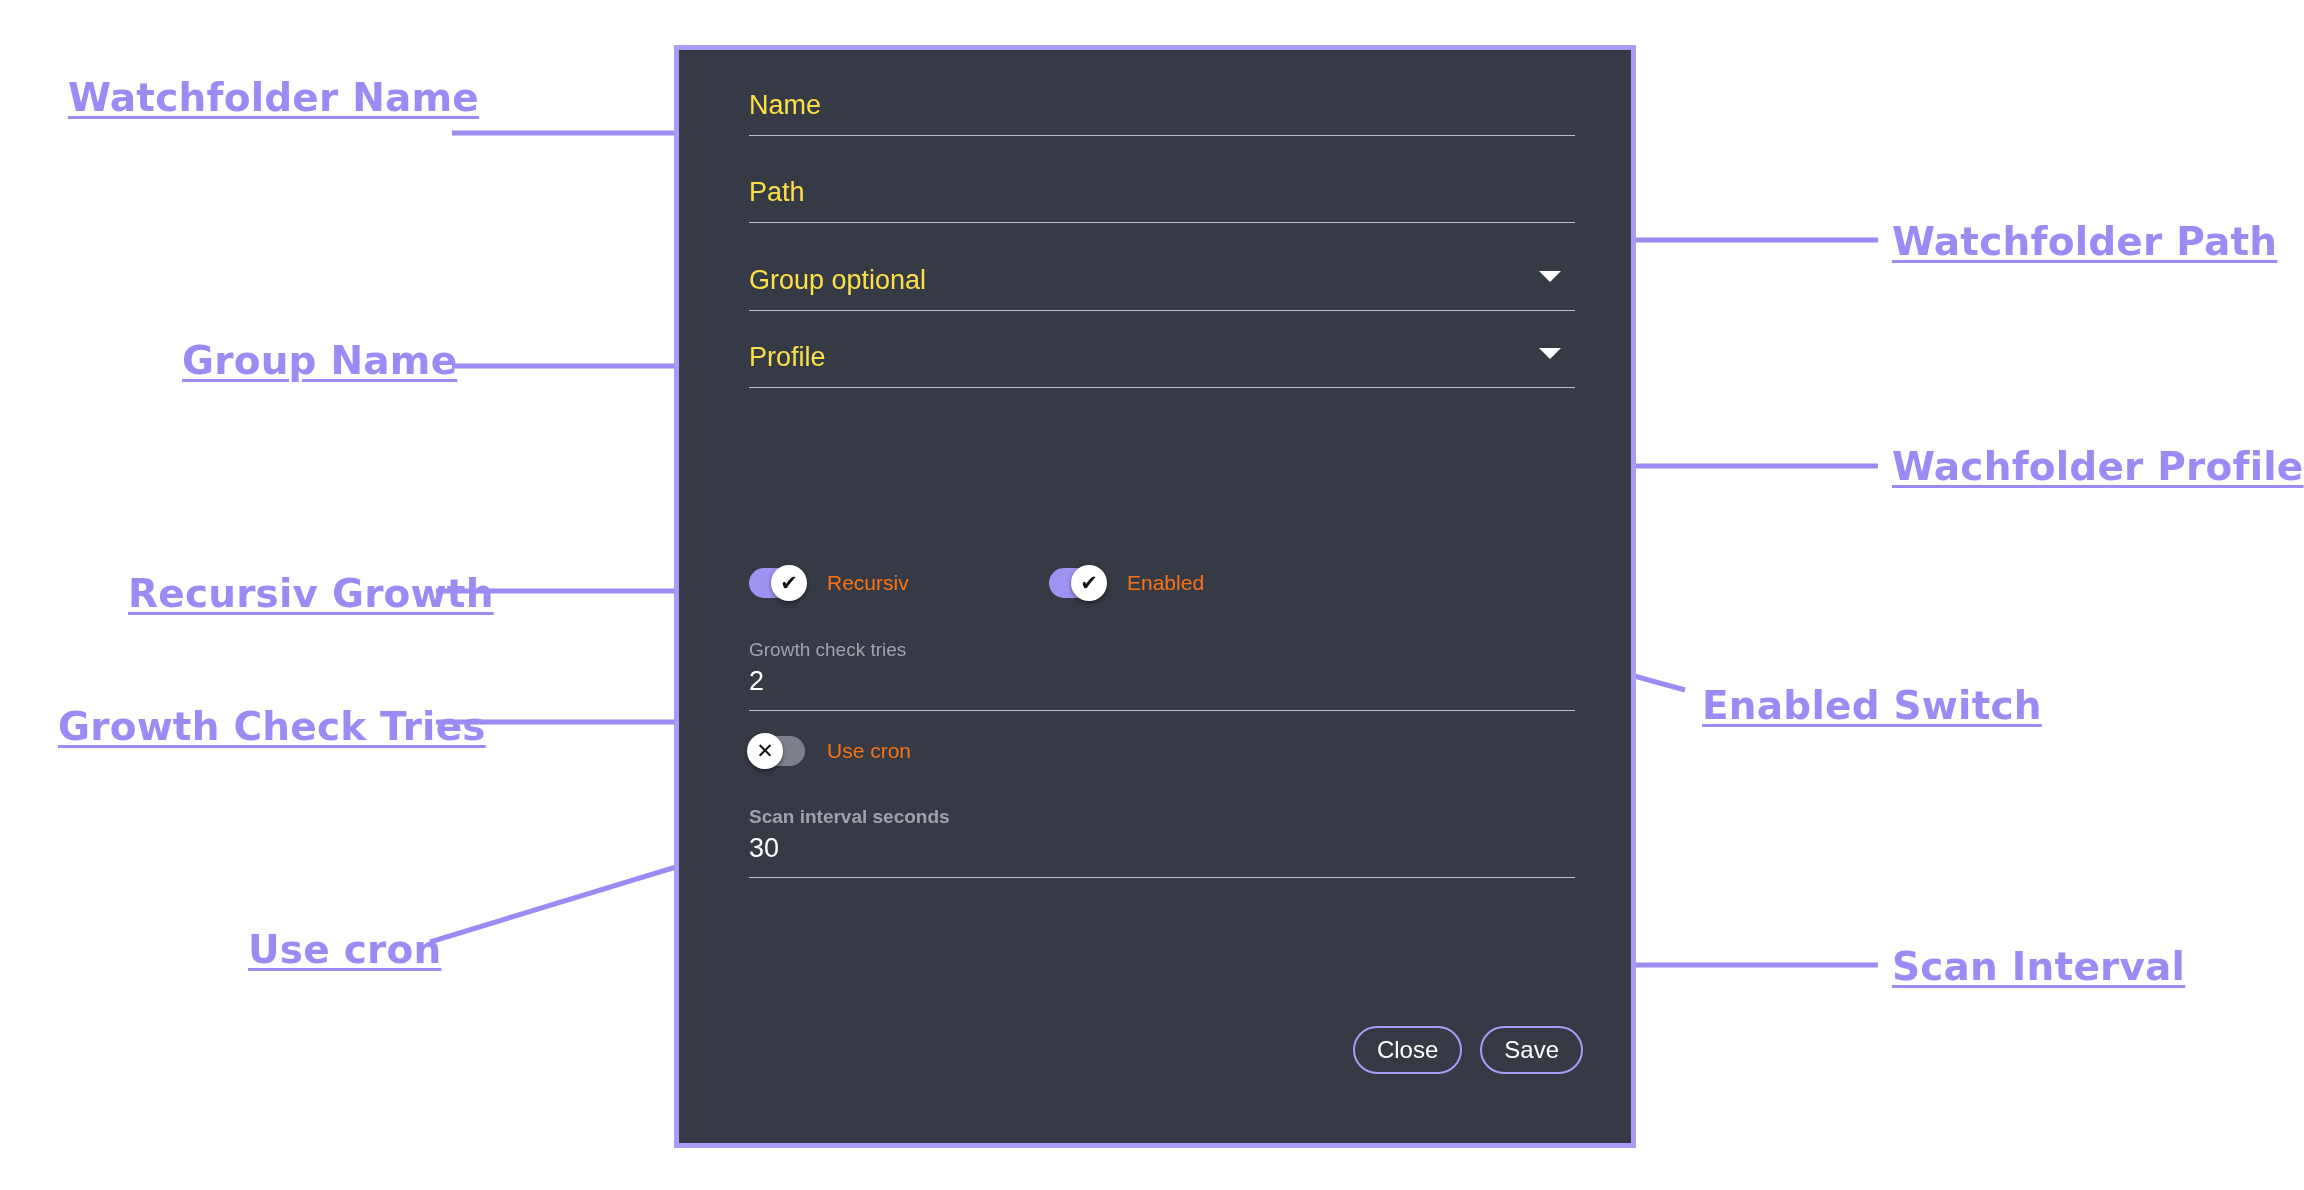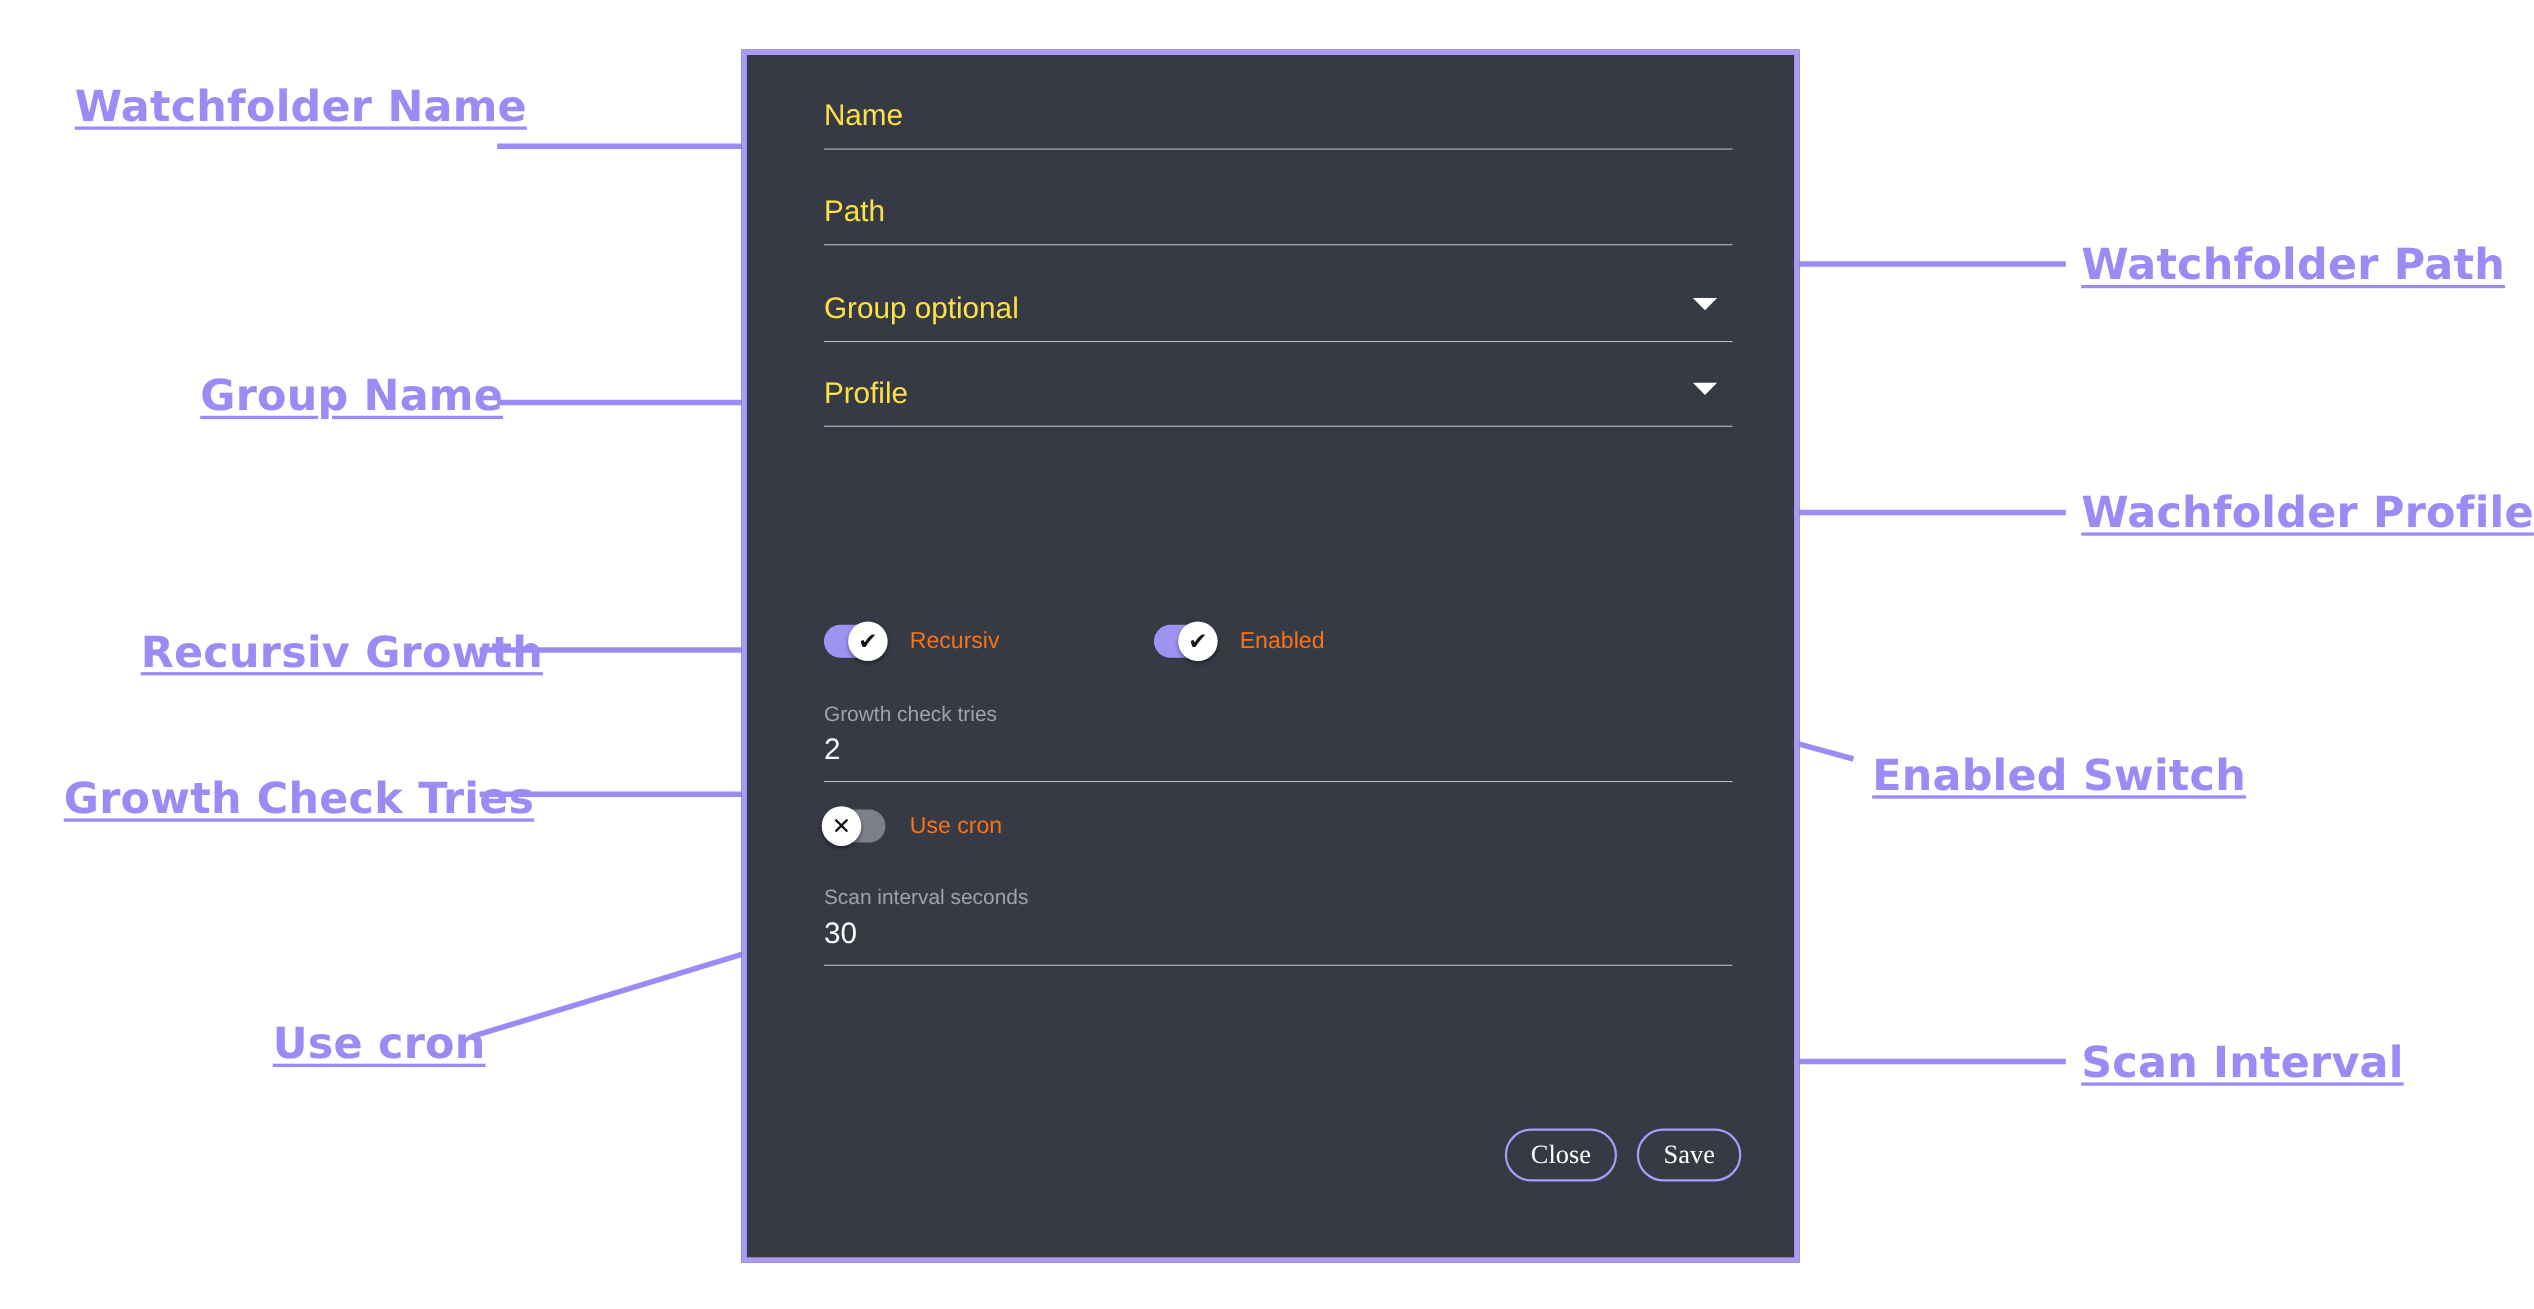--- a/index.html
+++ b/index.html
@@ -161,21 +161,21 @@
     gap: 18px;
   }
   .pill-btn {
     min-width: 84px;
     height: 48px;
     padding: 0 22px;
     border-radius: 26px;
     border: 2px solid #a99cf8;
     background: transparent;
     color: #ffffff;
-    font-family: Liberation Serif, serif;
+    font-family: Liberation Sans, sans-serif;
     font-size: 24px;
     cursor: pointer;
     display: flex;
     align-items: center;
     justify-content: center;
   }
 </style>
 </head>
 <body>
 
@@ -265,21 +265,21 @@
 
     <div class="switch-row" style="left:70px; top:686px;">
       <span class="switch off">
         <span class="track"></span>
         <span class="thumb">✕</span>
       </span>
       <span class="switch-label">Use cron</span>
     </div>
 
     <div class="field" style="top:757px; height:72px;">
-      <div class="field-small-label" style="top:0px;">Scan interval seconds</div>
+      <div class="field-small-label" style="top:0px;font-weight:bold;">Scan interval seconds</div>
       <div class="field-value" style="top:28px;">30</div>
       <div class="field-underline" style="top:70px;"></div>
     </div>
 
     <div id="dialog-actions">
       <button class="pill-btn">Close</button>
       <button class="pill-btn">Save</button>
     </div>
 
   </div>

